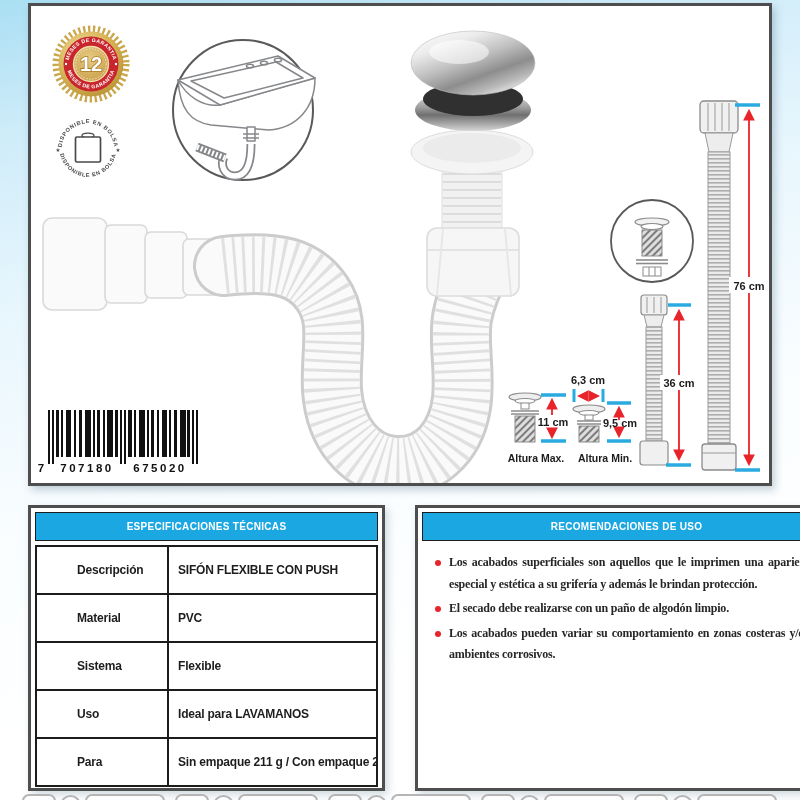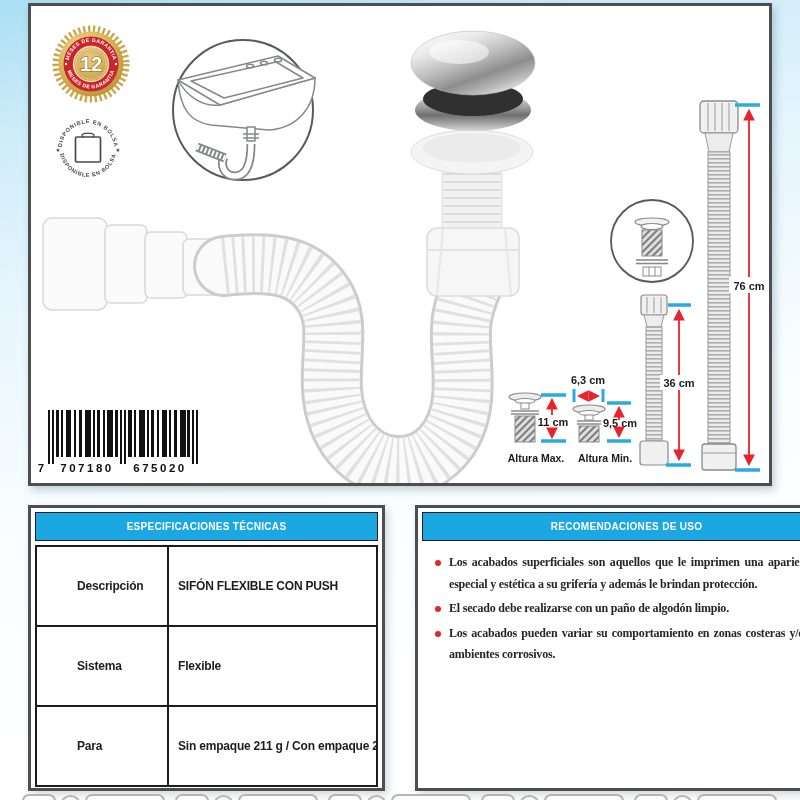--- a/index.html
+++ b/index.html
@@ -287,22 +287,30 @@
 
   <div class="panel panel-specs">
     <div class="panel-header">ESPECIFICACIONES TÉCNICAS</div>
     <table class="specs">
       <tbody>
         <tr>
             <td class="lbl">Descripción</td>
             <td>SIFÓN FLEXIBLE CON PUSH</td>
           </tr>
         <tr>
+            <td class="lbl">Material</td>
+            <td>PVC</td>
+          </tr>
+        <tr>
             <td class="lbl">Sistema</td>
             <td>Flexible</td>
+          </tr>
+        <tr>
+            <td class="lbl">Uso</td>
+            <td>Ideal para LAVAMANOS</td>
           </tr>
         <tr>
             <td class="lbl">Para</td>
             <td>Sin empaque 211 g / Con empaque 216,5 g</td>
           </tr>
       </tbody>
     </table>
   </div>
 
   <div class="panel panel-reco">

